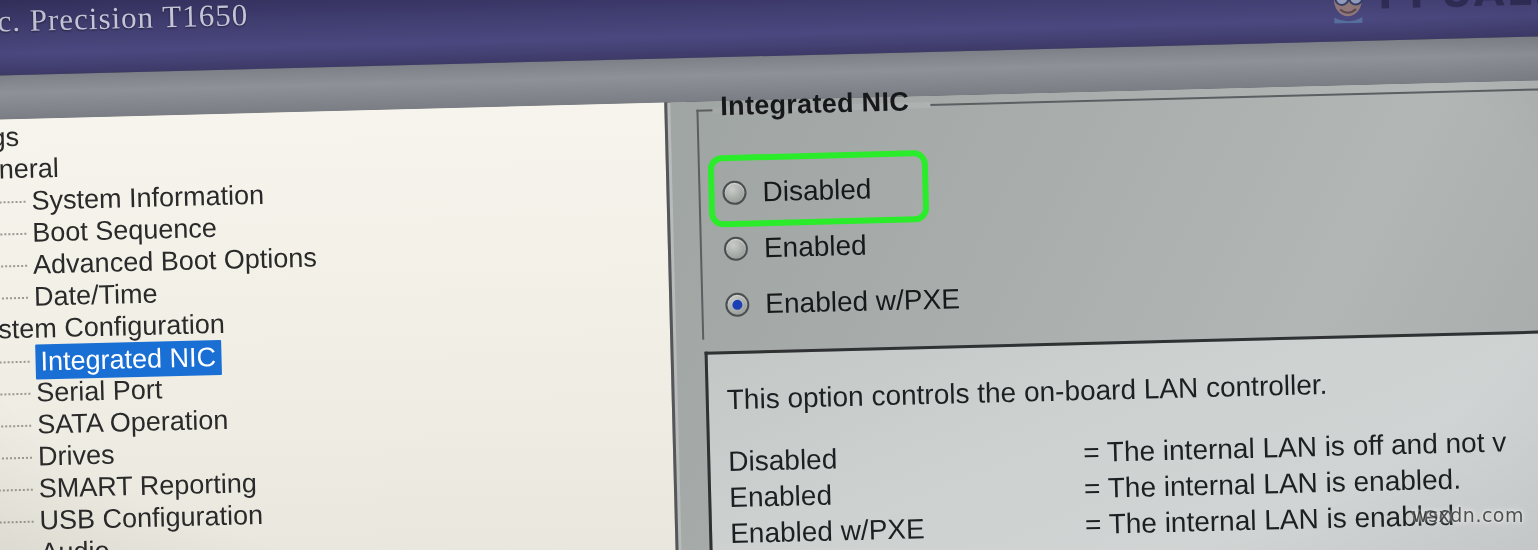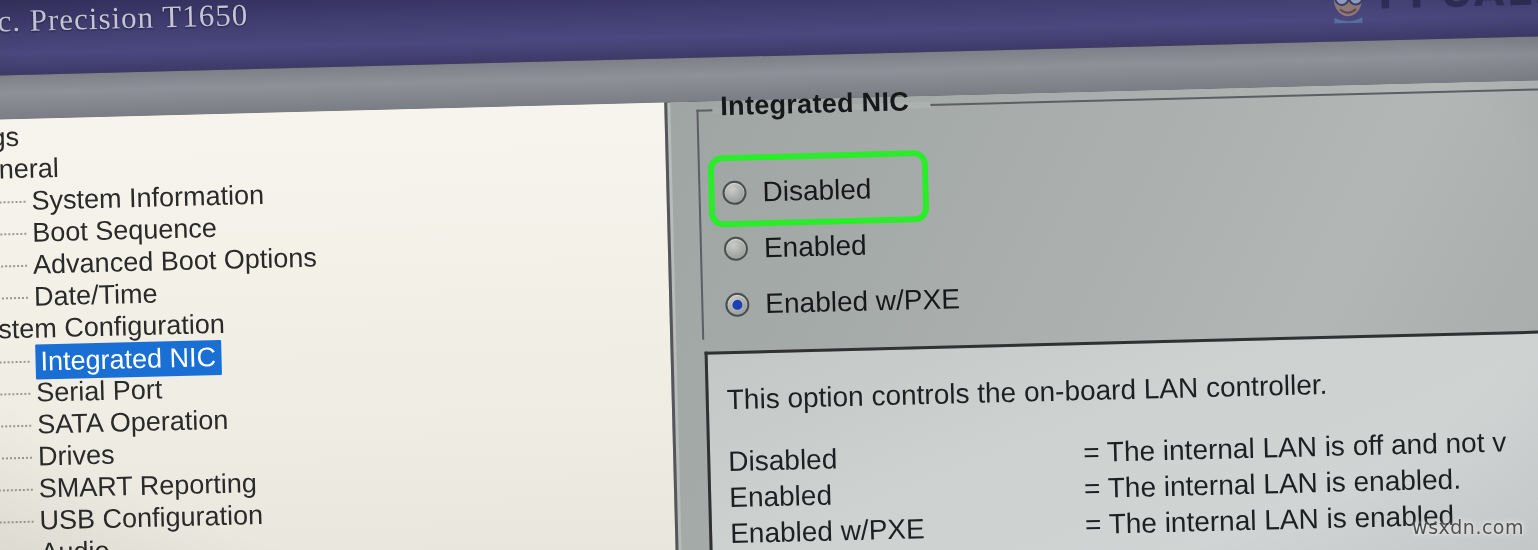--- a/index.html
+++ b/index.html
@@ -284,21 +284,21 @@
     white-space: nowrap;
     line-height: 36px;
   }
   .desc-term { width: 355px; flex: 0 0 auto; }
   .desc-def  { flex: 0 0 auto; }
 
   
   #wsxdn {
     position: absolute;
     right: 14px;
-    bottom: 12px;
+    bottom: 24px;
     font-size: 19px;
     color: #3a3a3a;
     font-family: "DejaVu Sans", sans-serif;
     letter-spacing: .5px;
     opacity: .85;
     text-shadow: 0 0 3px rgba(255,255,255,.9), 0 0 6px rgba(255,255,255,.8);
   }
 
   
   #vignette {

